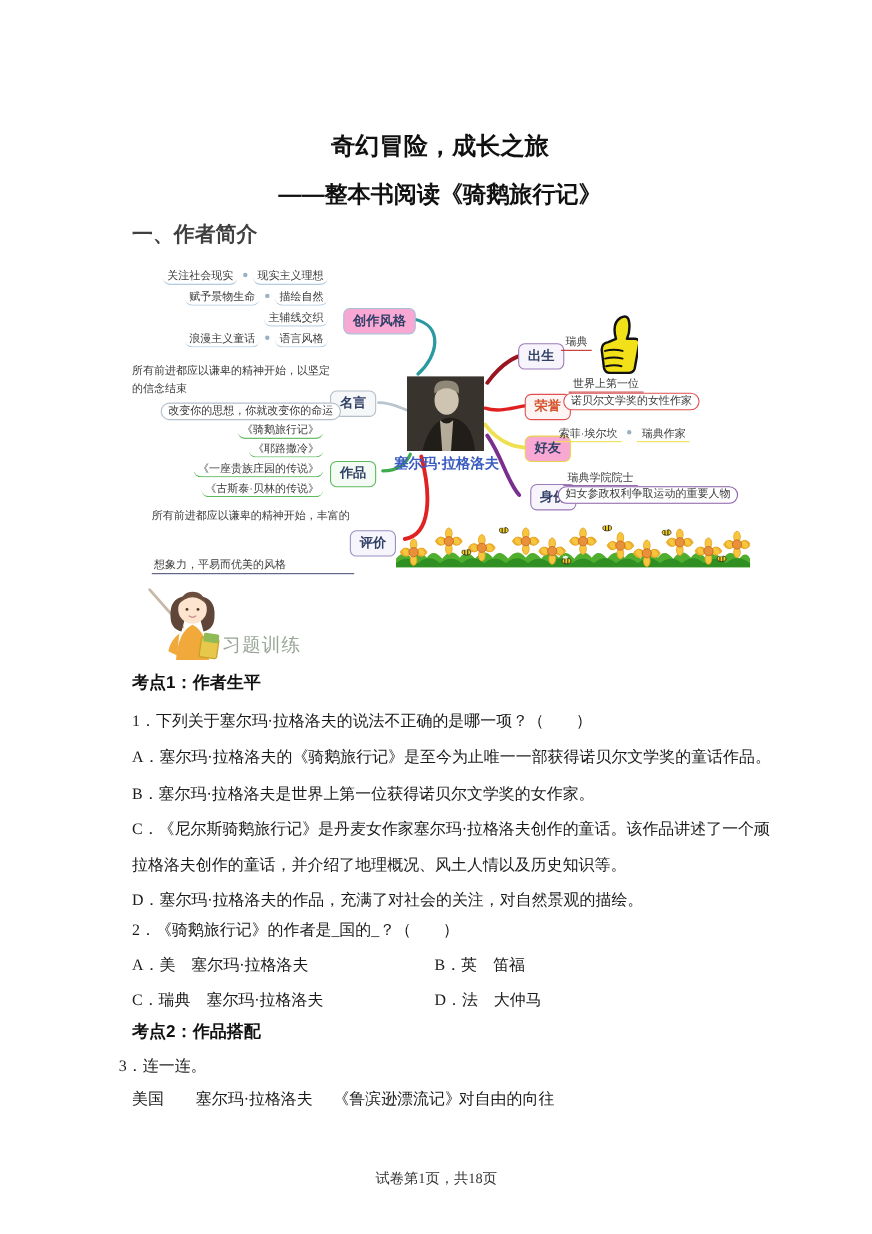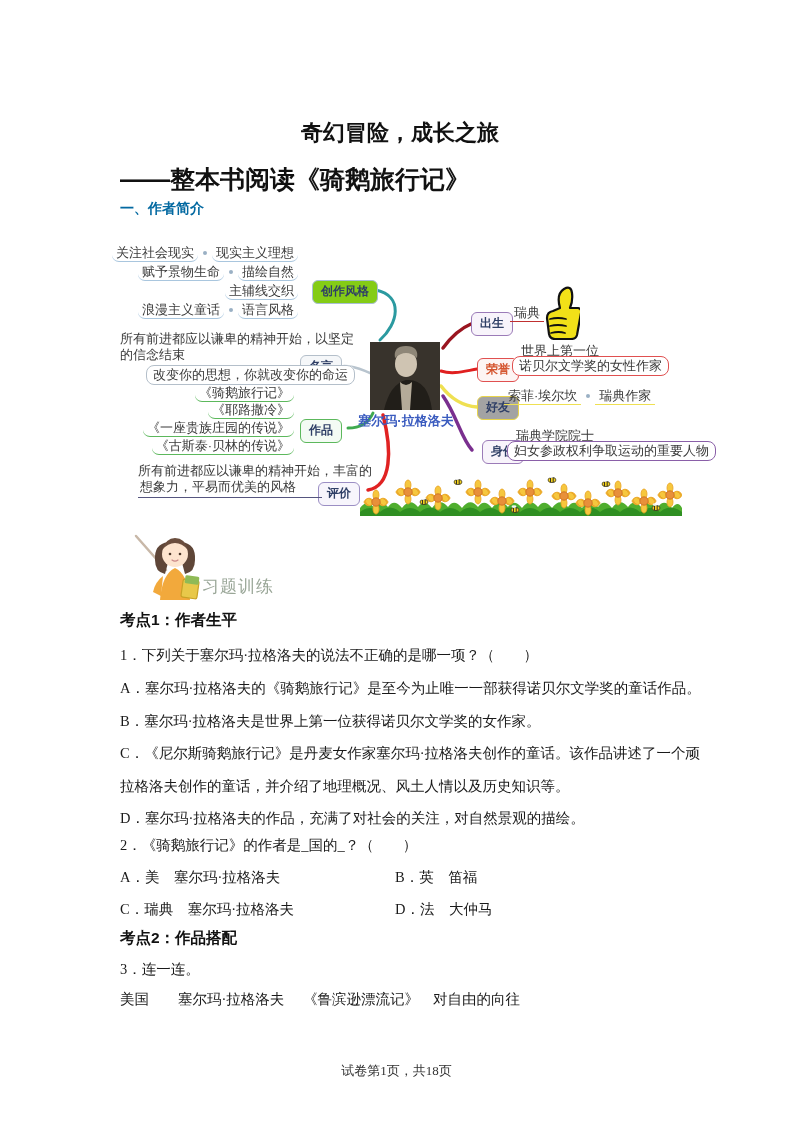--- a/index.html
+++ b/index.html
@@ -10,54 +10,54 @@
   }
   .abs{position:absolute;}
 
   
   .doc-title{
     left:120px;top:118px;width:560px;text-align:center;
     font-family:"Liberation Sans","DejaVu Sans",sans-serif;
     font-weight:bold;font-size:22px;color:#111;
   }
   .doc-subtitle{
-    left:120px;top:163px;width:560px;text-align:left;
-    font-family:"Liberation Sans","DejaVu Sans",sans-serif;
-    font-weight:bold;font-size:25px;color:#111;
+    left:120px;top:163px;width:560px;text-align:center;
+    font-family:"Liberation Sans","DejaVu Sans",sans-serif;
+    font-weight:bold;font-size:21px;color:#111;
   }
   .section-heading{
     left:120px;top:200px;
     font-family:"Liberation Sans","DejaVu Sans",sans-serif;
-    font-weight:bold;font-size:14px;color:#0369a1;
+    font-weight:bold;font-size:19px;color:#404040;
   }
 
   
   .mindmap{left:120px;top:238px;width:562px;height:282px;}
   .mm-svg{position:absolute;left:0;top:0;width:562px;height:282px;}
   .node{
     position:absolute;display:inline-block;
     font-family:"Liberation Sans","DejaVu Sans",sans-serif;
     font-weight:bold;font-size:12px;color:#2f3f66;
-    border-radius:6px;padding:2px 8px 3px;background:#84cc16;
+    border-radius:6px;padding:2px 8px 3px;background:#f9a8d4;
     border:1.4px solid #a9bfd6;white-space:nowrap;z-index:2;
   }
   .node.green{border-color:#5cb85c;background:#f4fbf4;}
   .node.purple{border-color:#9b8ec4;background:#f7f5fc;}
   .node.red{border-color:#e05050;background:#fdf4f3;color:#d4542e;}
-  .node.yellow{border-color:#e8d44a;background:#a3a3a3;}
+  .node.yellow{border-color:#e8d44a;background:#f9a8d4;}
   .node.violet{border-color:#9b7bb8;background:#f8f4fb;}
   .node.gray{border-color:#b4bfca;background:#f5f7f9;}
 
   .leaf{
-    position:absolute;font-size:13px;color:#3a3a3a;white-space:nowrap;z-index:2;
+    position:absolute;font-size:10px;color:#3a3a3a;white-space:nowrap;z-index:2;
     font-family:"Liberation Sans","DejaVu Sans",sans-serif;
   }
   .u-blue{border-bottom:1.6px solid #a9c6de;border-radius:0 0 7px 7px;padding:0 4px 1px;}
   .u-green{border-bottom:1.6px solid #5cb85c;border-radius:0 0 7px 7px;padding:0 4px 1px;}
-  .u-navy{border-bottom:1.6px solid #55557f;padding:0 2px 1px;}
+  .u-navy{border-bottom:1.6px solid #55557f;padding:0 2px 1px;margin-top:28px;}
   .u-red{border-bottom:1.6px solid #c03030;padding:0 4px 1px;}
   .u-yellow{border-bottom:1.8px solid #efe052;padding:0 4px 1px;}
   .u-violet{border-bottom:1.6px solid #8a5fa8;padding:0 4px 1px;}
   .boxed{border:1.3px solid #b4bfca;border-radius:8px;padding:1px 6px 2px;background:#fff;}
   .boxed.redb{border-color:#e05050;}
   .boxed.violetb{border-color:#8a5fa8;}
   .dot{display:inline-block;width:4px;height:4px;border-radius:50%;
        background:#9ab0c4;margin:0 5px;vertical-align:2px;}
 
   .photo{
@@ -236,20 +236,20 @@
 <div class="abs bodyline" style="left:120px;top:777px;">拉格洛夫创作的童话，并介绍了地理概况、风土人情以及历史知识等。</div>
 <div class="abs bodyline" style="left:120px;top:809px;">D．塞尔玛·拉格洛夫的作品，充满了对社会的关注，对自然景观的描绘。</div>
 
 <div class="abs bodyline" style="left:120px;top:836px;">2．《骑鹅旅行记》的作者是_国的_？（　　）</div>
 <div class="abs bodyline" style="left:120px;top:868px;text-align:right;">A．美　塞尔玛·拉格洛夫</div>
 <div class="abs bodyline" style="left:395px;top:868px;">B．英　笛福</div>
 <div class="abs bodyline" style="left:120px;top:900px;">C．瑞典　塞尔玛·拉格洛夫</div>
 <div class="abs bodyline" style="left:395px;top:900px;">D．法　大仲马</div>
 
 <div class="abs kaodian" style="left:120px;top:928px;">考点2：作品搭配</div>
-<div class="abs bodyline" style="left:120px;top:960px;">3．连一连。</div>
+<div class="abs bodyline" style="left:108px;top:960px;">3．连一连。</div>
 
 <div class="abs bodyline" style="left:120px;top:990px;text-align:right;">美国</div>
 <div class="abs bodyline" style="left:178px;top:990px;">塞尔玛·拉格洛夫</div>
 <div class="abs bodyline" style="left:303px;top:990px;">《鲁滨逊漂流记》</div>
-<div class="abs bodyline" style="left:433px;top:990px;text-align:right;">对自由的向往</div>
+<div class="abs bodyline" style="left:417px;top:990px;text-align:right;">对自由的向往</div>
 
 <div class="abs footer">试卷第1页，共18页</div>
 
 </body></html>

